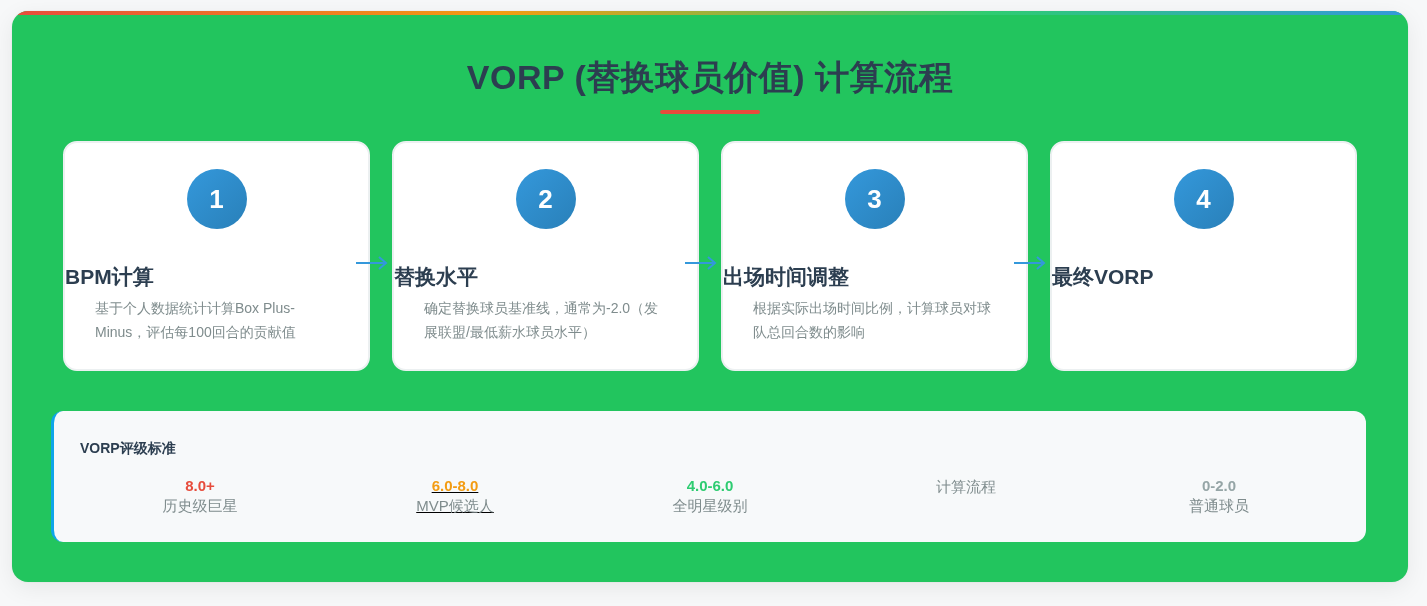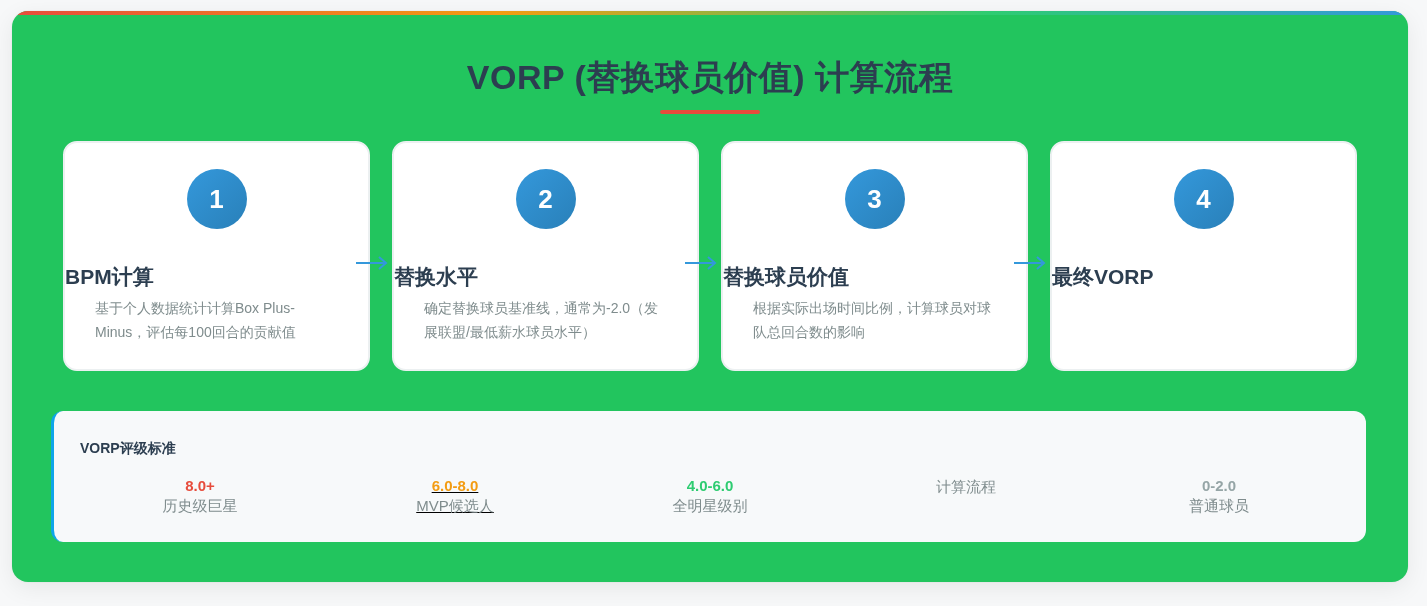--- a/index.html
+++ b/index.html
@@ -93,21 +93,21 @@
       <div class="step-desc">确定替换球员基准线，通常为-2.0（发展联盟/最低薪水球员水平）</div>
     </div>
 
     <svg class="arrow" style="left:621px;" viewBox="0 0 34 16">
       <line x1="1" y1="8" x2="31" y2="8" stroke="#3498db" stroke-width="2"></line>
       <polyline points="24,2 31,8 24,14" fill="none" stroke="#3498db" stroke-width="2"></polyline>
     </svg>
 
     <div class="step" style="left:658px;">
       <div class="circle">3</div>
-      <div class="step-title">替换球员价值</div>
+      <div class="step-title">出场时间调整</div>
       <div class="step-desc">根据实际出场时间比例，计算球员对球队总回合数的影响</div>
     </div>
 
     <svg class="arrow" style="left:950px;" viewBox="0 0 34 16">
       <line x1="1" y1="8" x2="31" y2="8" stroke="#3498db" stroke-width="2"></line>
       <polyline points="24,2 31,8 24,14" fill="none" stroke="#3498db" stroke-width="2"></polyline>
     </svg>
 
     <div class="step" style="left:987px;">
       <div class="circle">4</div>

